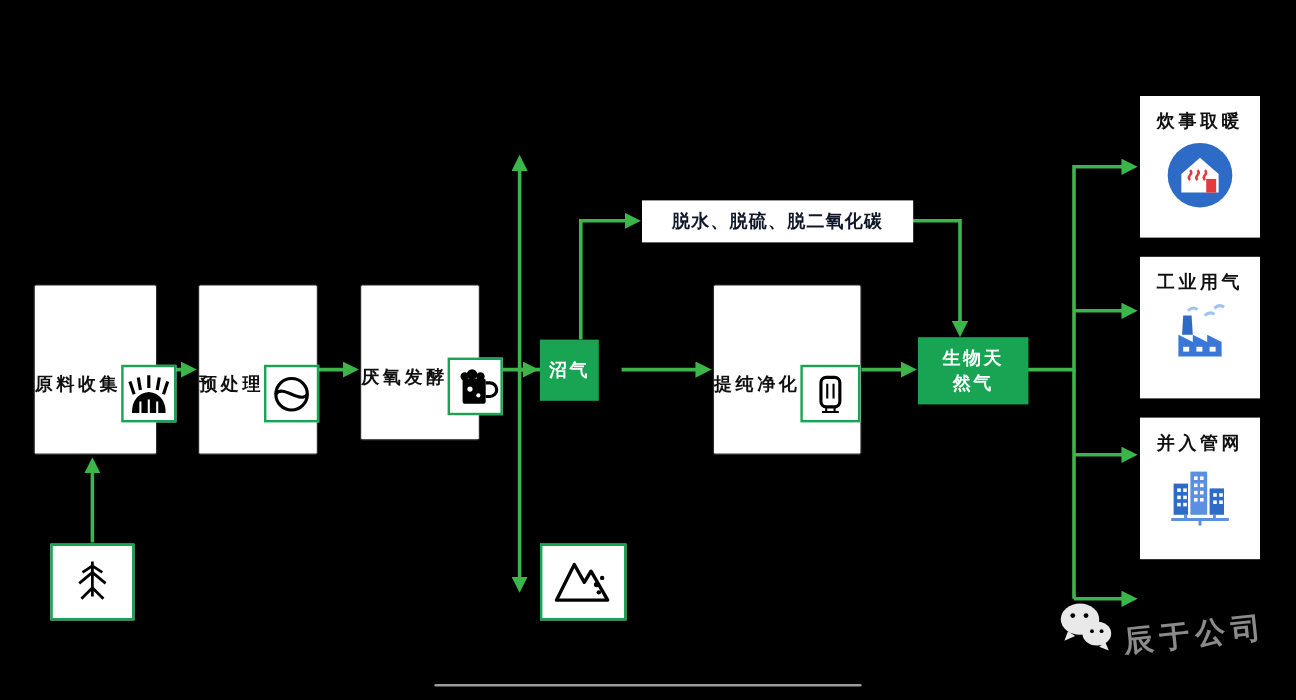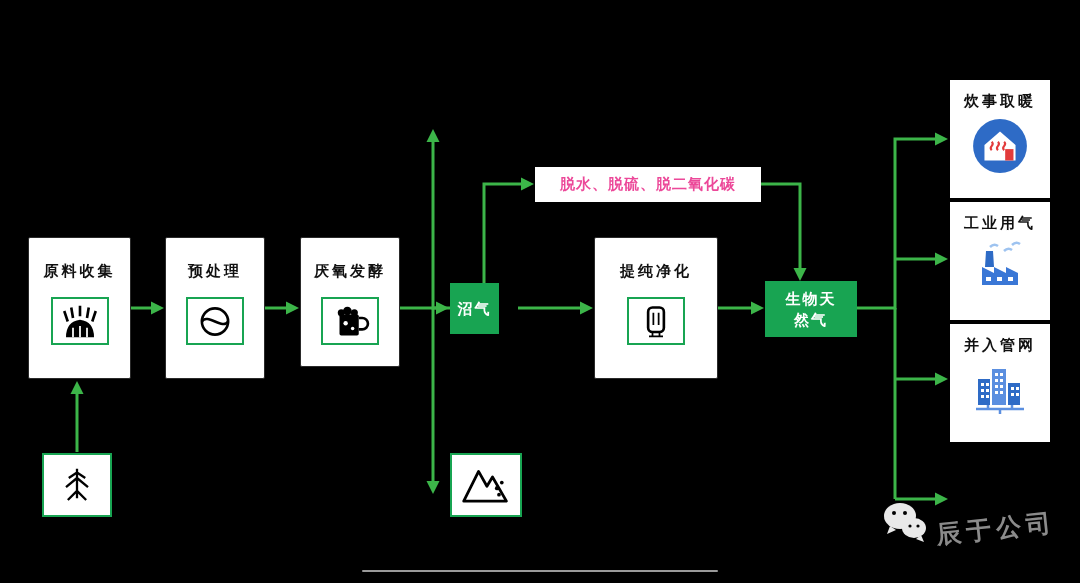--- a/index.html
+++ b/index.html
@@ -2,30 +2,30 @@
 <html style="--background: #000000; --arrow-green: #3CB549; --node-green: #18A452; --icon-blue: #2E6BC6; --accent-red: #E23B3B;"><head>
 <meta charset="utf-8">
 <style>
   html,body{margin:0;padding:0;background:#000;}
   .stage{position:relative;width:1080px;height:583px;background:var(--background,#000);overflow:hidden;
          font-family:"Liberation Sans","DejaVu Sans",sans-serif;}
   .arrows{position:absolute;left:0;top:0;}
   .arrows line,.arrows polyline{stroke:var(--arrow-green,#3CB549);stroke-width:3;fill:none;}
   #ah path{fill:var(--arrow-green,#3CB549);}
   .pbox{position:absolute;background:#fff;border:1px solid #2a2a2a;border-radius:2px;display:flex;
-        flex-direction:column;align-items:center;box-sizing:border-box;padding-top:24px;}
+        flex-direction:row;align-items:center;box-sizing:border-box;padding-top:24px;}
   .plabel{font-size:15px;font-weight:bold;color:#111;letter-spacing:3px;white-space:nowrap;}
   .iconbox{margin-top:16px;width:58px;height:48px;border:2.5px solid var(--node-green,#18A452);
            display:flex;align-items:center;justify-content:center;background:#fff;box-sizing:border-box;}
   .greenbox{position:absolute;background:var(--node-green,#18A452);color:#fff;font-weight:bold;font-size:15px;
             display:flex;flex-direction:column;align-items:center;justify-content:center;letter-spacing:2px;
             text-align:center;line-height:1.4;box-sizing:border-box;}
   .scrub{position:absolute;background:#fff;display:flex;align-items:center;justify-content:center;
-         font-weight:bold;font-size:15px;letter-spacing:1px;color:#ec4899;box-sizing:border-box;}
-  .uses{position:absolute;display:flex;flex-direction:column;gap:4px;}
+         font-weight:bold;font-size:15px;letter-spacing:1px;color:#0f172a;box-sizing:border-box;}
+  .uses{position:absolute;display:flex;flex-direction:column;gap:16px;}
   .usecell{background:#fff;height:118px;width:100px;display:flex;flex-direction:column;align-items:center;
            padding-top:12px;box-sizing:border-box;}
   .useicon{margin-top:6px;display:flex;align-items:center;justify-content:center;}
   .smallbox{position:absolute;background:#fff;border:2.5px solid var(--node-green,#18A452);
             display:flex;align-items:center;justify-content:center;box-sizing:border-box;}
   .wm{position:absolute;left:880px;top:498px;display:flex;align-items:flex-start;gap:8px;}
   .wm-text{color:#9b9b9b;font-size:25px;letter-spacing:5px;transform:rotate(-6deg);white-space:nowrap;
            font-weight:bold;opacity:.9;margin-top:14px;}
   .bottom-bar{position:absolute;left:362px;top:570px;width:356px;height:2px;background:#9a9a9a;border-radius:2px;}
 </style>

